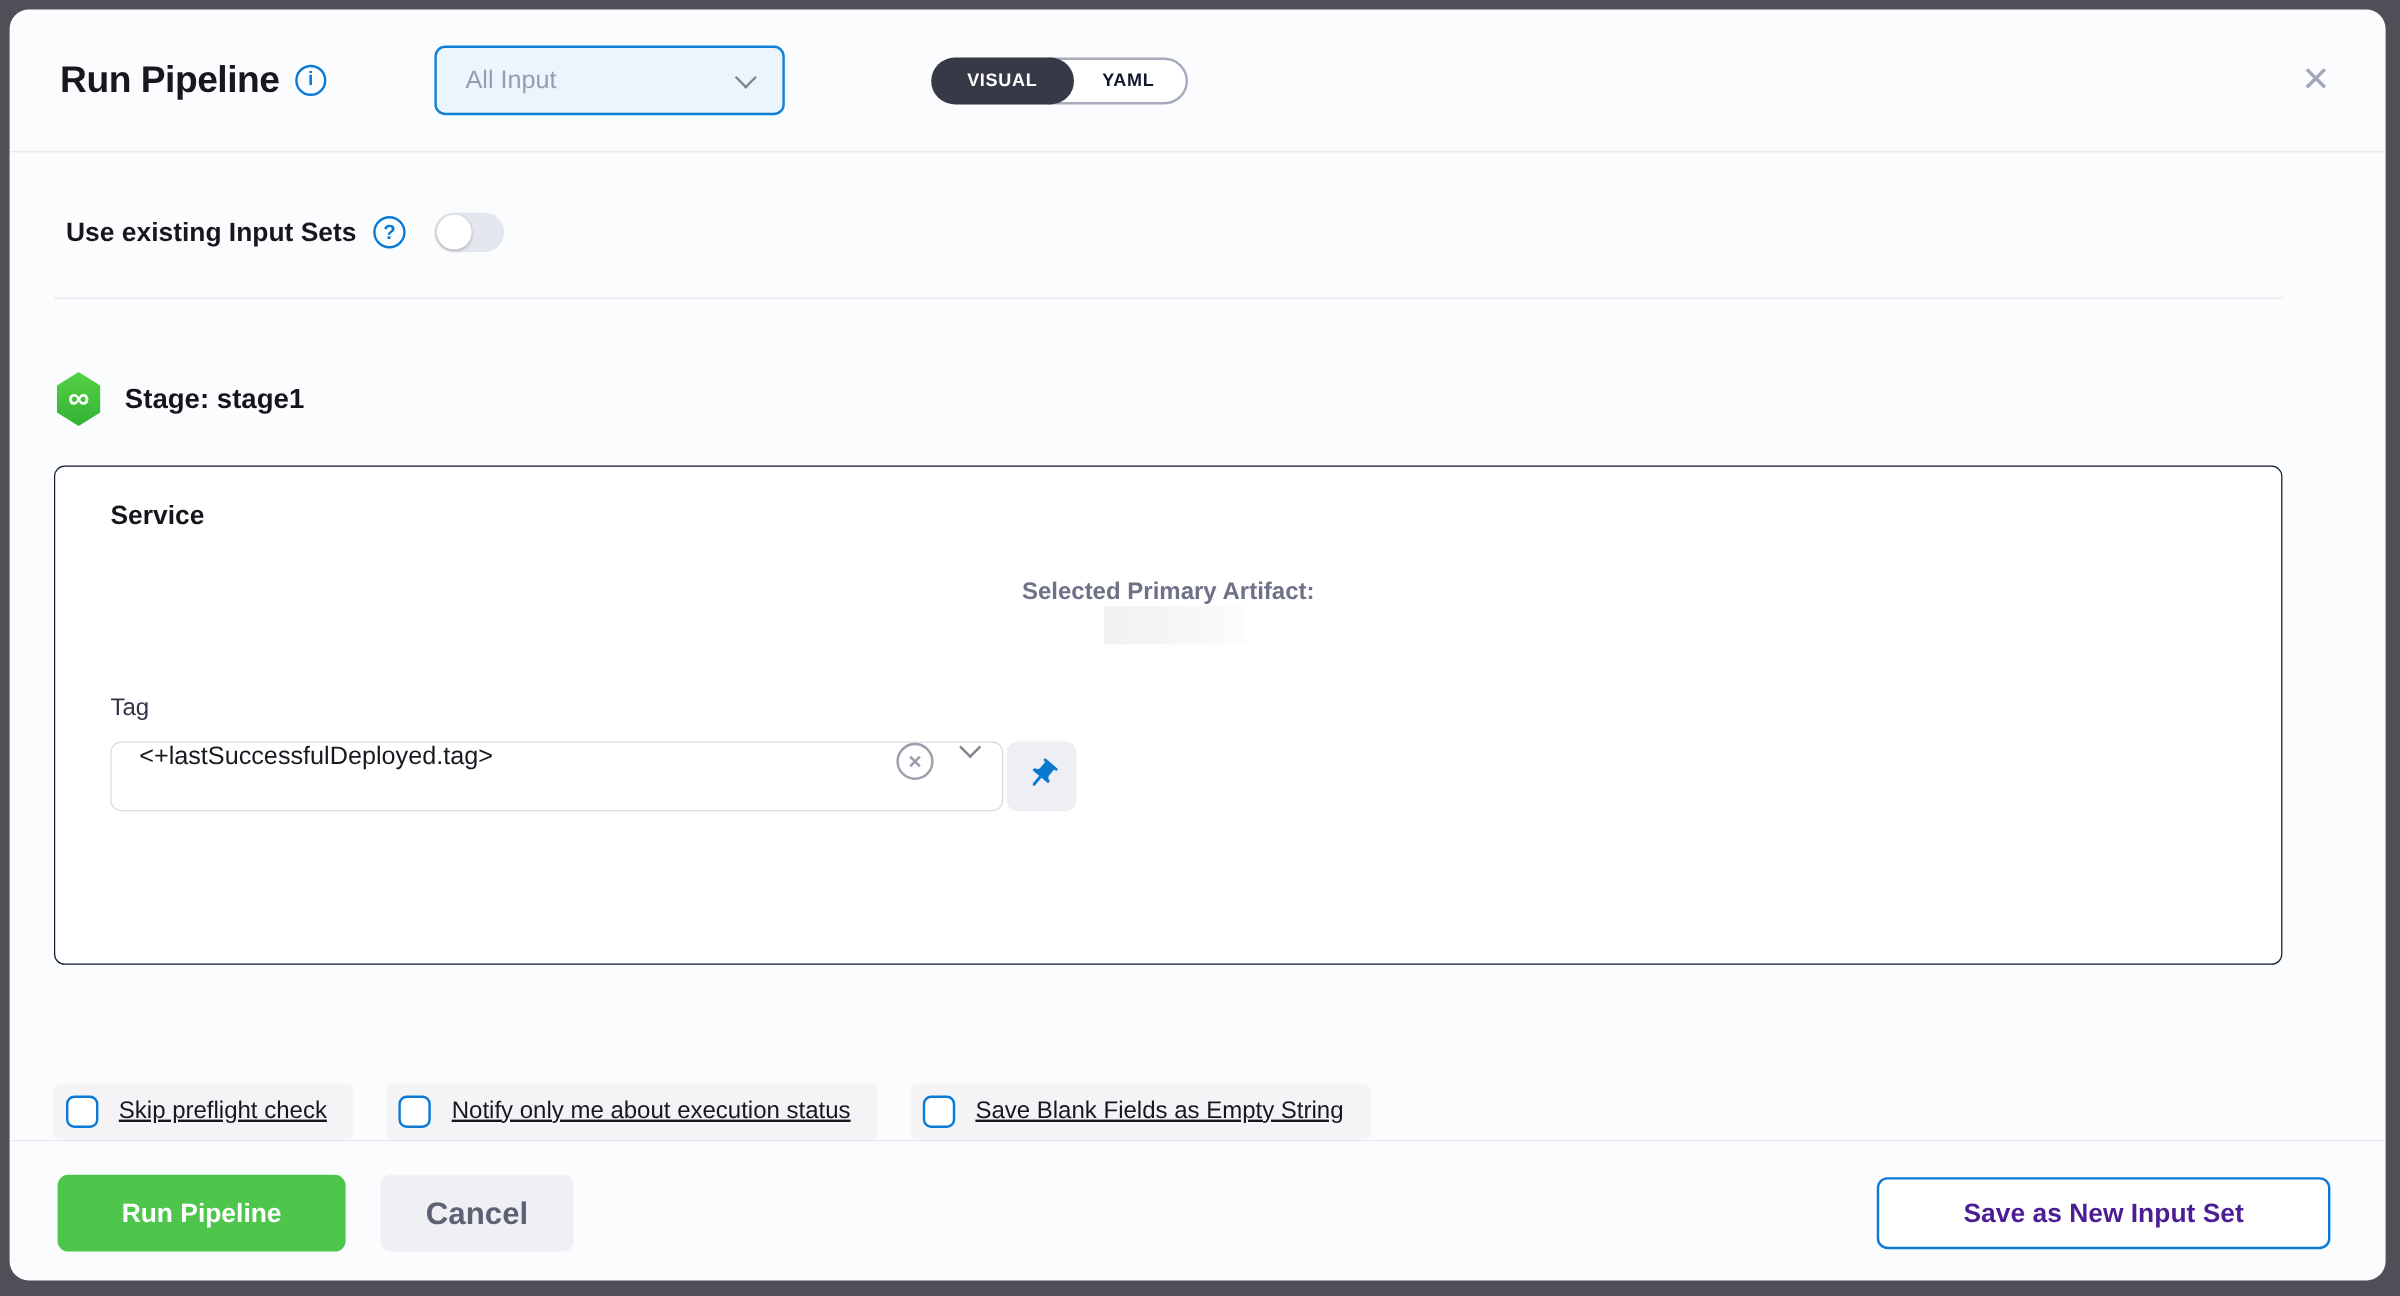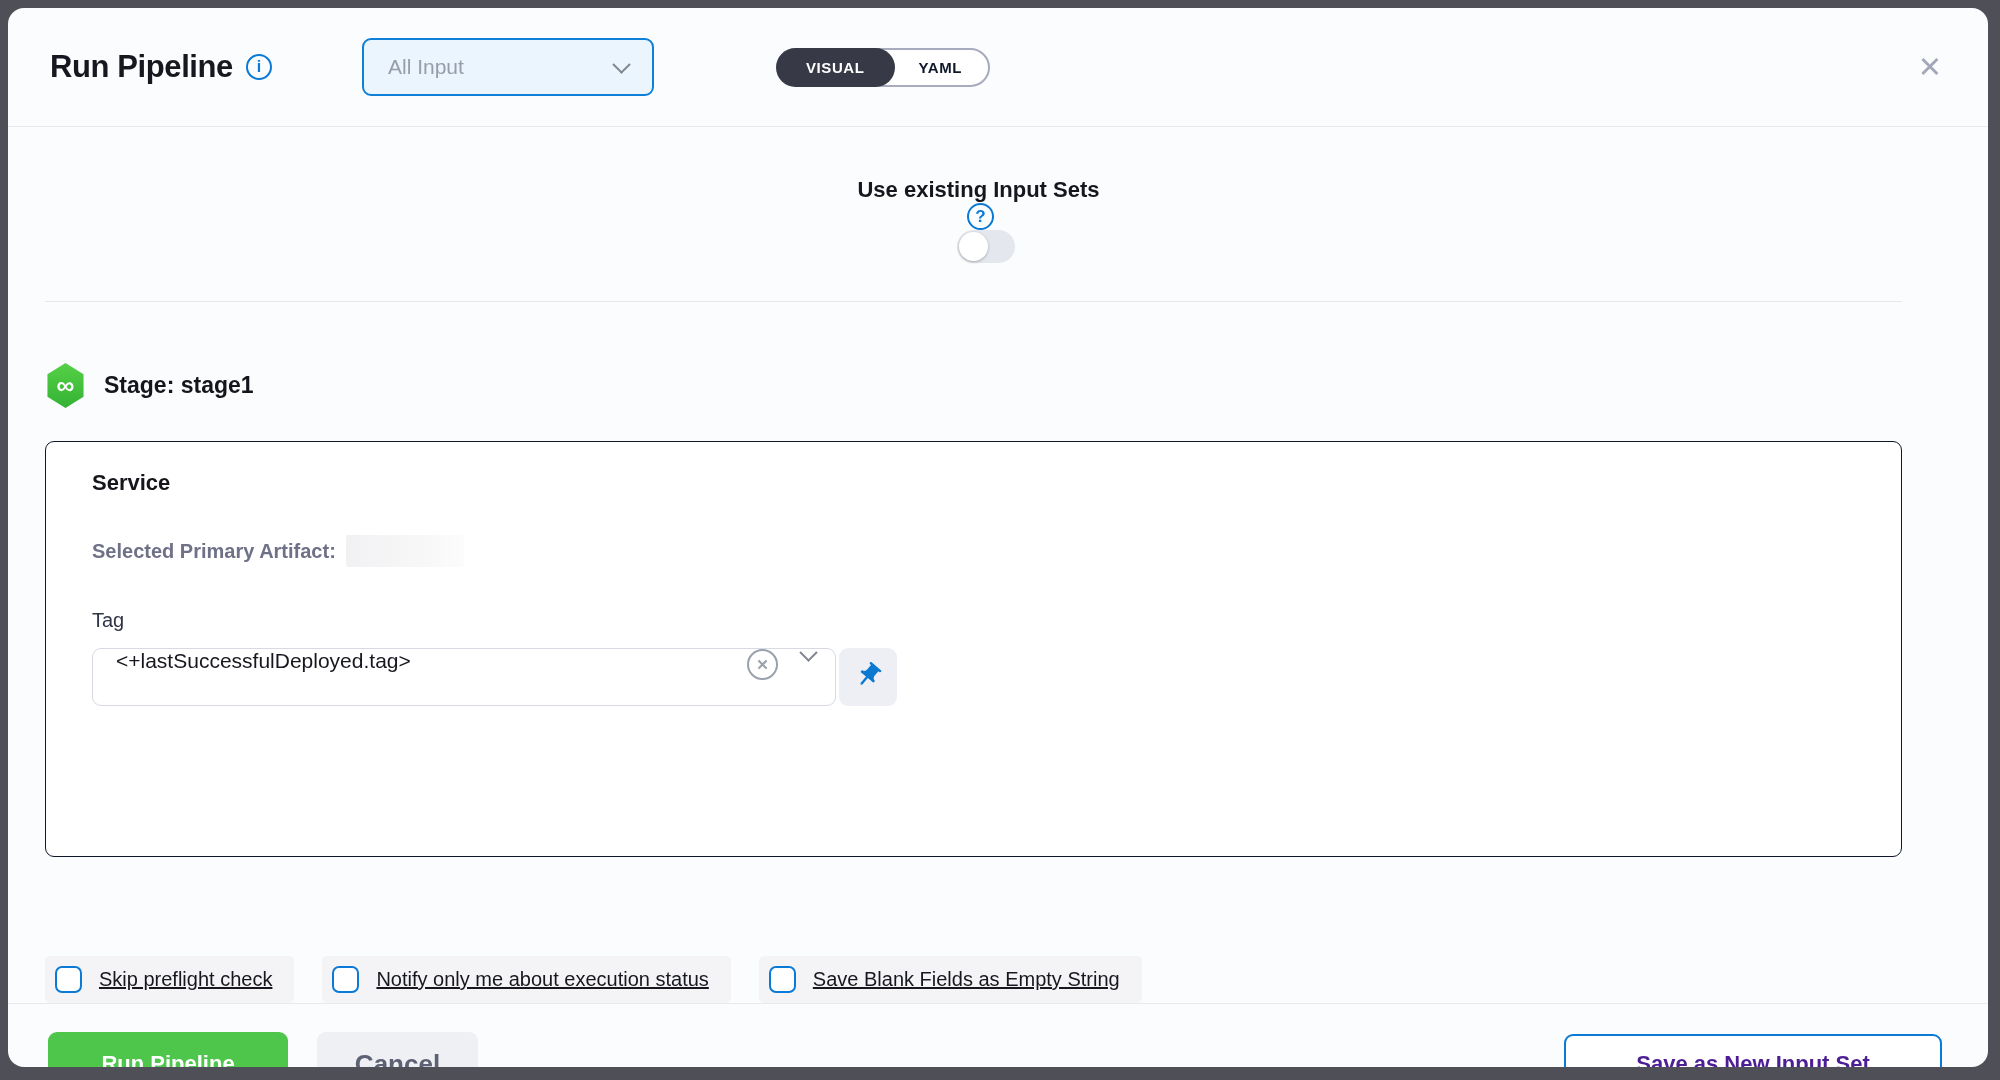--- a/index.html
+++ b/index.html
@@ -50,21 +50,21 @@
   .seg-yaml {
     background:#ffffff; color:#0f172a; border:2px solid #a8abbd;
     border-radius:0 20px 20px 0; margin-left:-22px; padding:0 26px 0 44px;
   }
   .close-btn {
     margin-left:auto; color:#a3a7b7; font-size:29px; line-height:1;
     cursor:pointer; font-weight:normal;
   }
   
   .content { flex:1 1 auto; padding:0 86px 0 37px; }
-  .input-sets-row { margin-top:50px; display:flex; align-items:center;flex-direction:column; }
+  .input-sets-row { margin-top:50px; display:flex; align-items:center; }
   .input-sets-label { font-size:22px; font-weight:bold; color:#16171e; margin-left:10px; }
   .help-icon { width:27px; height:27px; font-size:17px; margin-left:14px; cursor:pointer; }
   .toggle {
     width:58px; height:33px; border-radius:17px; background:#e4e7ed;
     position:relative; margin-left:24px; cursor:pointer;
   }
   .toggle-knob {
     position:absolute; left:2px; top:2px; width:29px; height:29px;
     border-radius:50%; background:#ffffff; box-shadow:0 1px 3px rgba(0,0,0,0.28);
   }
@@ -76,21 +76,21 @@
     clip-path:polygon(50% 0%, 94% 25%, 94% 75%, 50% 100%, 6% 75%, 6% 25%);
     display:flex; align-items:center; justify-content:center;
     color:#ffffff; font-size:25px; font-weight:bold; line-height:1;
   }
   .stage-label { font-size:23px; font-weight:bold; color:#15161c; margin-left:18px; }
   .card {
     margin-top:33px; height:416px; background:#ffffff;
     border:1px solid #0f172a; border-radius:9px; padding:28px 46px;
   }
   .card-title { font-size:22px; font-weight:bold; color:#15161c; }
-  .artifact-row { margin-top:39px; display:flex; align-items:center; }
+  .artifact-row { margin-top:39px; display:flex; align-items:center;flex-direction:column; }
   .artifact-label { font-size:20px; font-weight:bold; color:#6e7187; }
   .redacted {
     width:118px; height:32px; margin-left:10px; border-radius:2px;
     background:linear-gradient(90deg,#f1f1f3 0%,#f7f7f8 60%,#fcfcfd 100%);
   }
   .tag-label { margin-top:42px; font-size:20px; color:#303447; }
   .tag-input-row { margin-top:16px; display:flex; align-items:stretch; height:58px; }
   .tag-input {
     width:744px; background:#ffffff; border:1px solid #d7dae2; border-radius:9px;
     display:flex; align-items:flex-start; padding:0 20px 0 23px; cursor:text;

